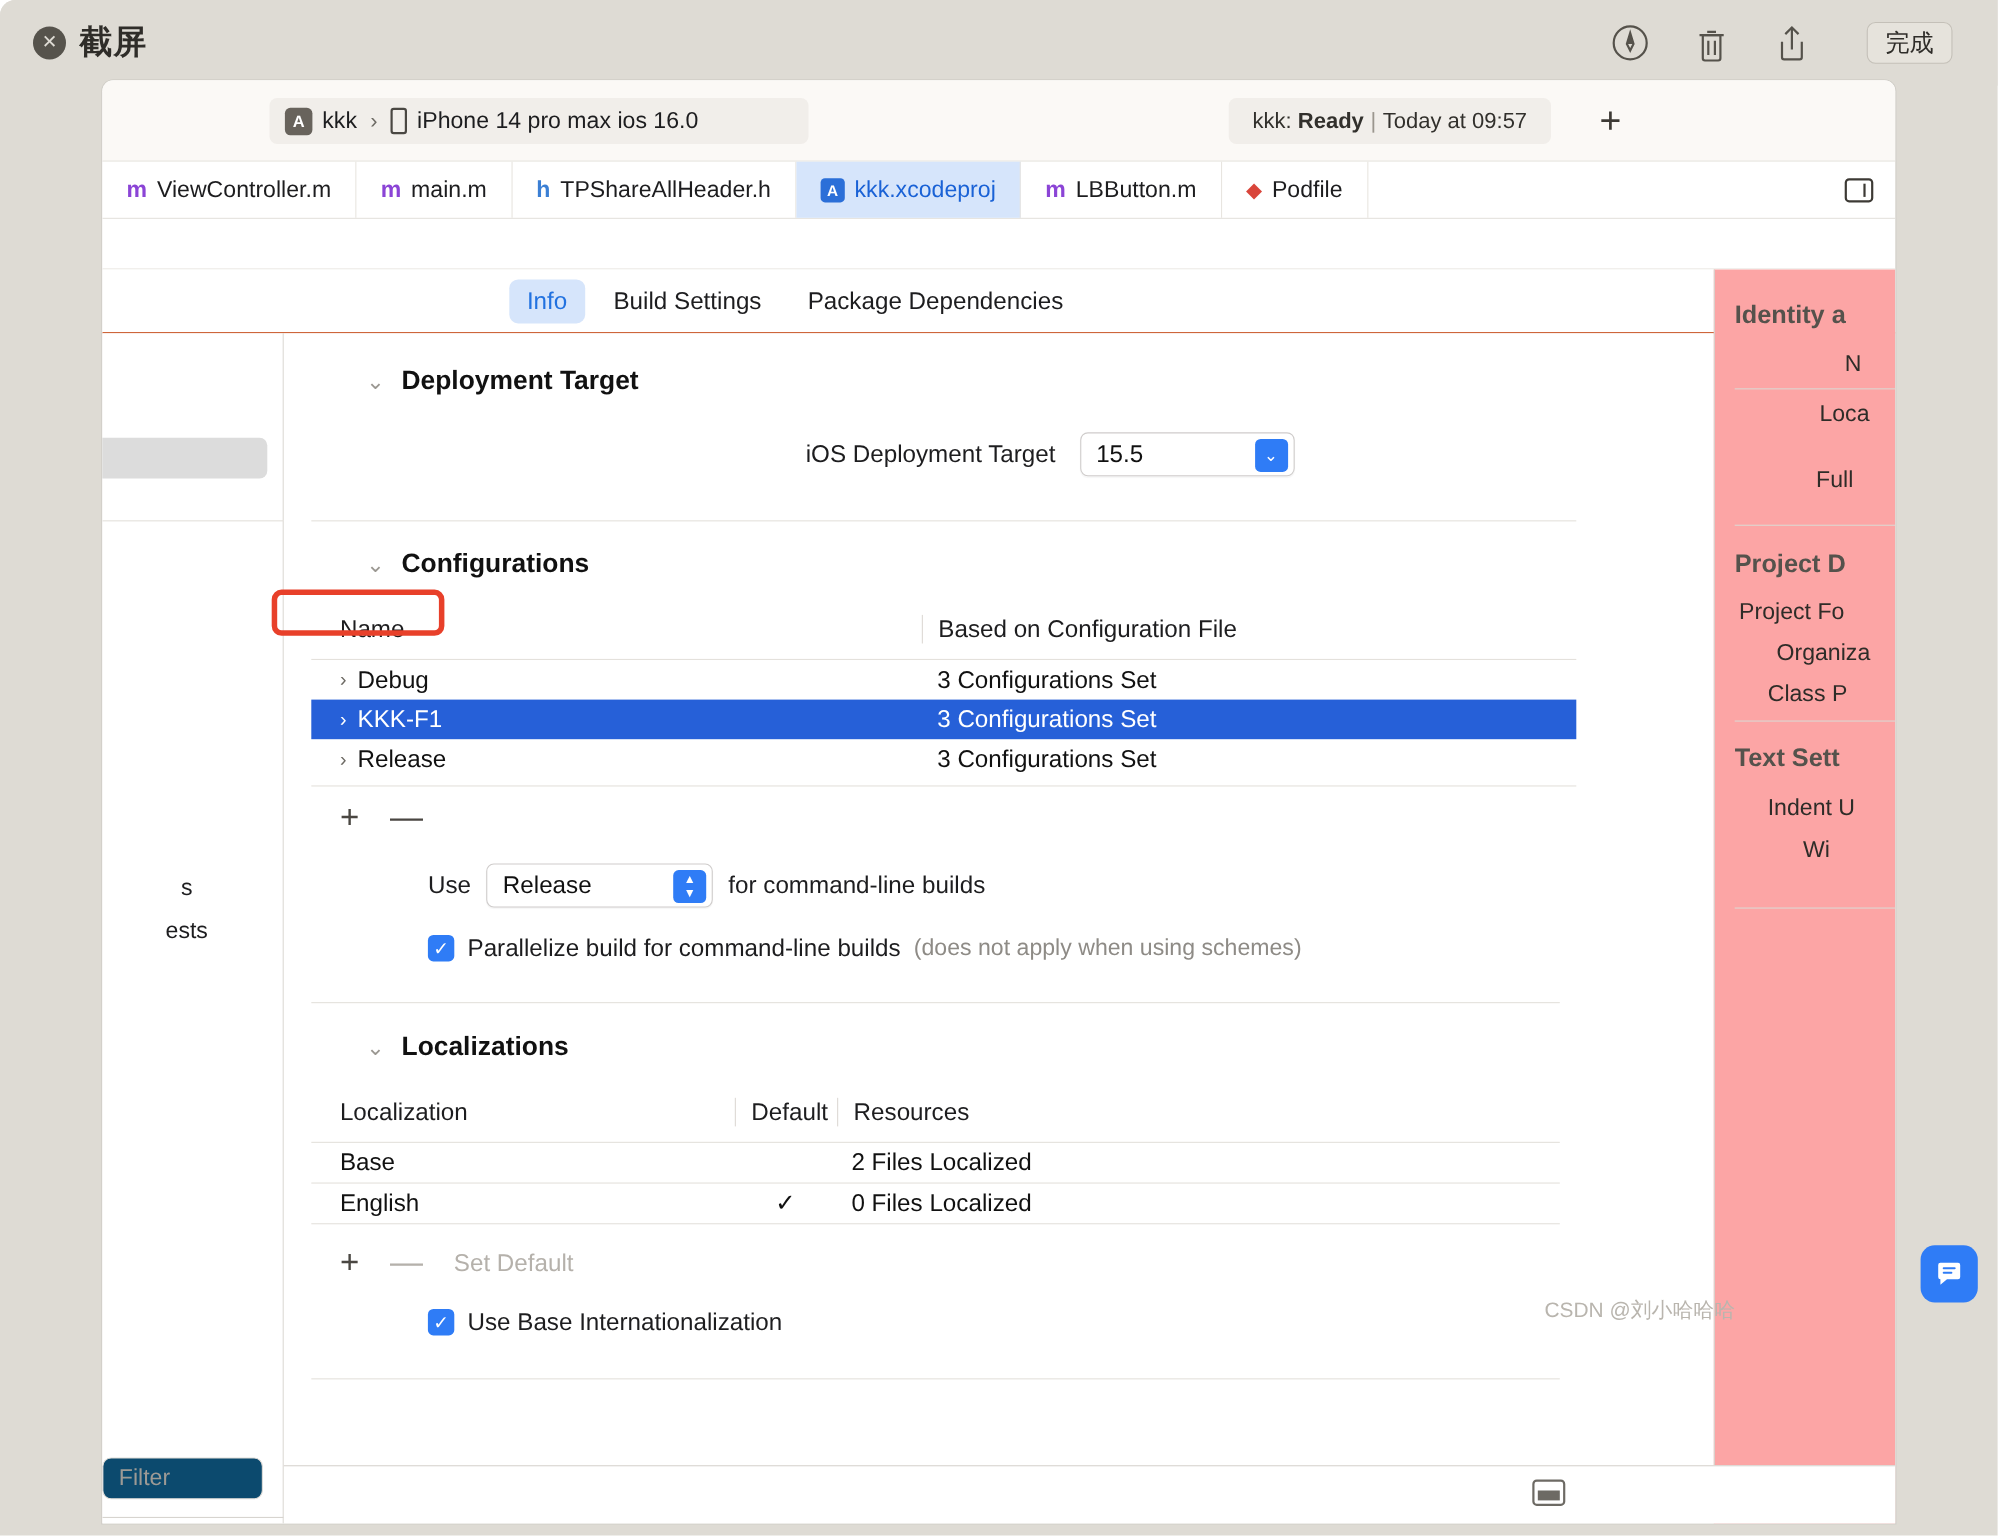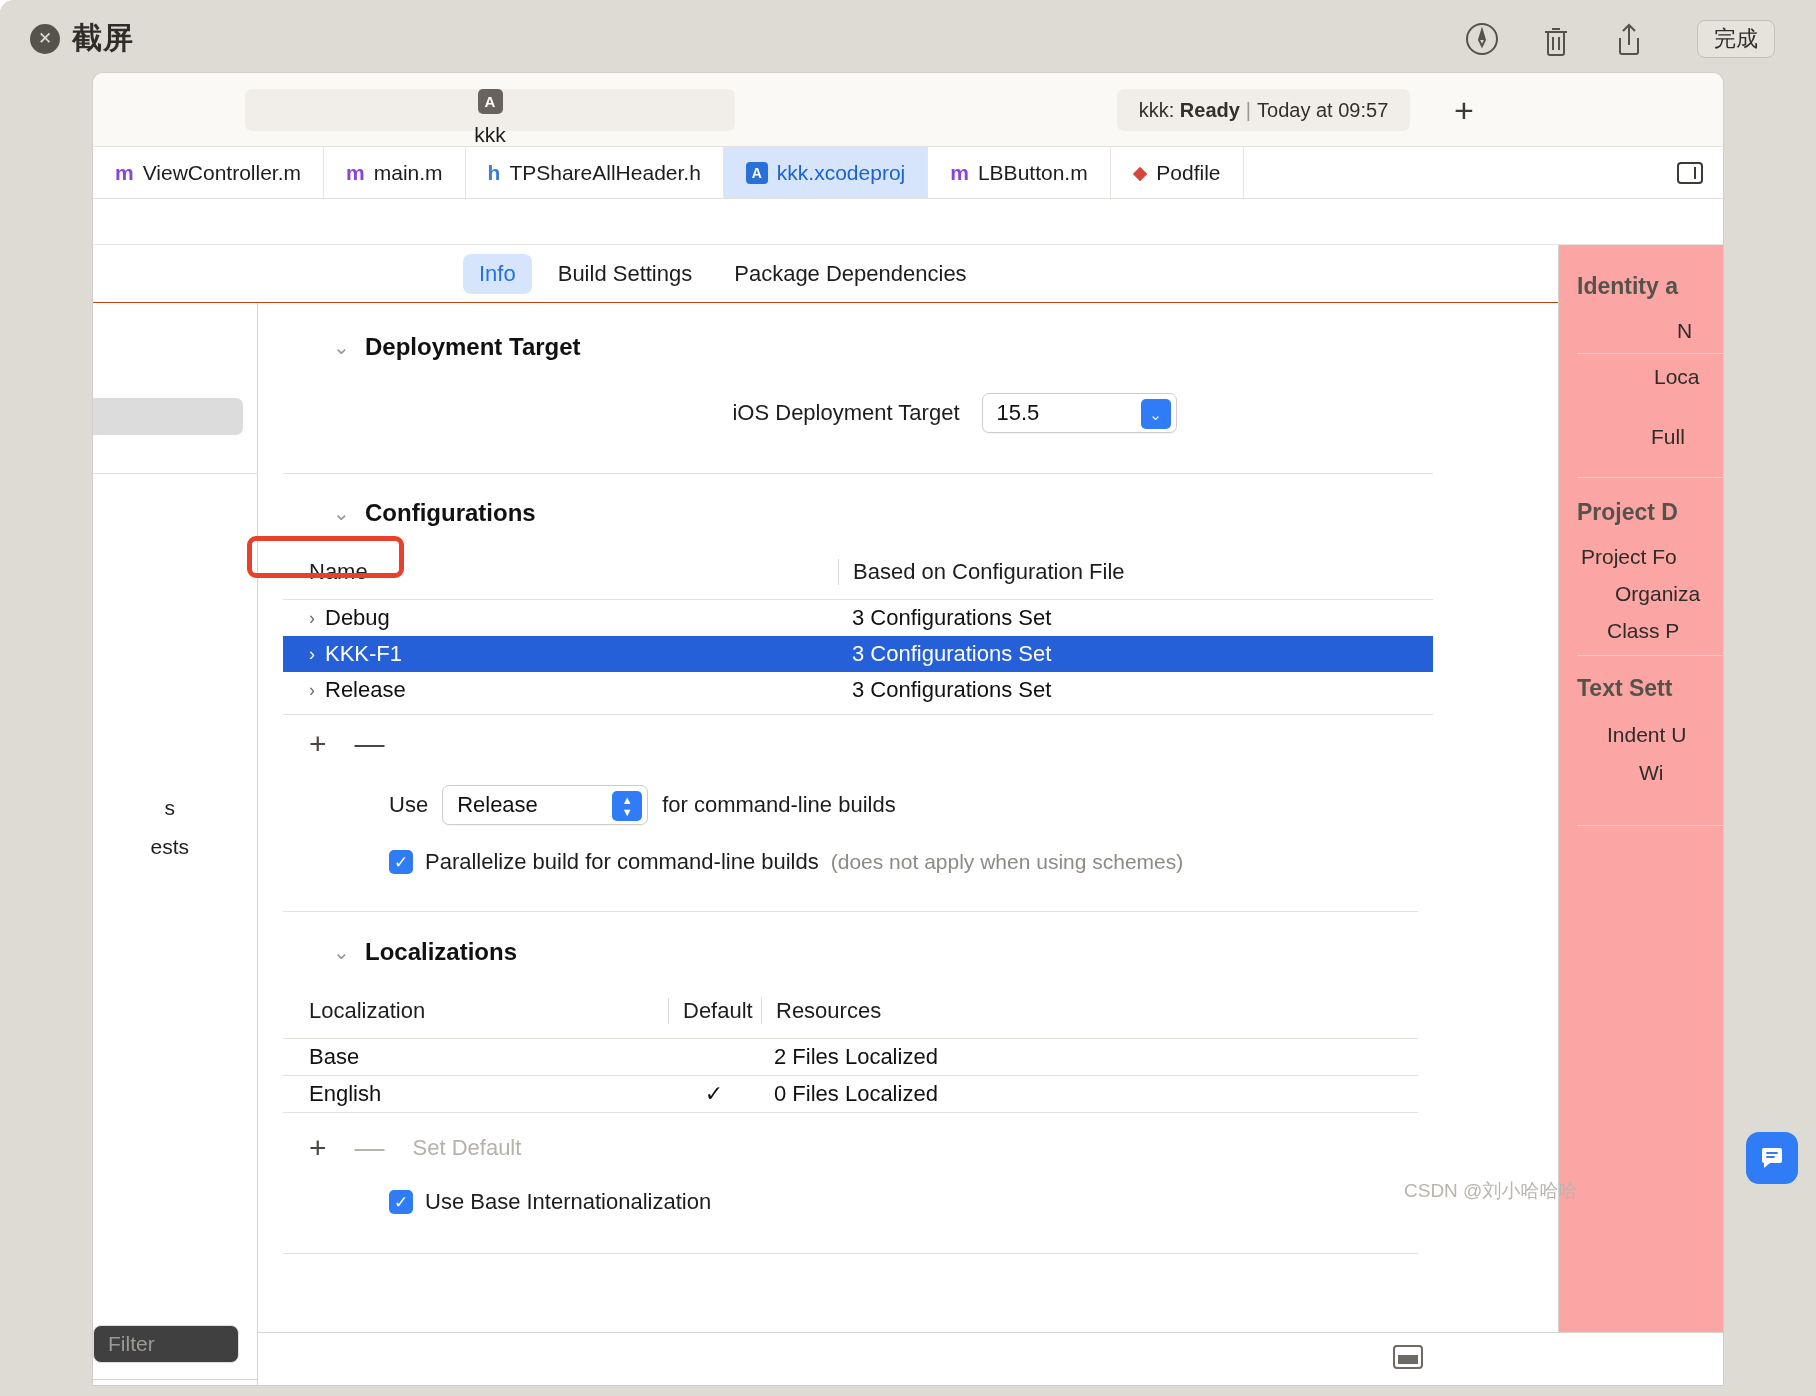--- a/index.html
+++ b/index.html
@@ -69,21 +69,20 @@
     width: 1630px; height: 74px;
     background: #fbf9f6;
     border-bottom: 1px solid #e3e0db;
   }
   #run-dest-pill {
     position: absolute; left: 152px; top: 16px;
     width: 490px; height: 42px;
     background: #f1eeea; border-radius: 7px;
     display: flex; align-items: center; padding: 0 14px; gap: 9px;
     cursor: pointer;
-    flex-direction: column;
   }
   .appicon {
     width: 25px; height: 25px; border-radius: 5px;
     background: #68635c; position: relative; flex: none;
   }
   .appicon::after {
     content: "A"; position: absolute; left: 0; top: 0;
     width: 25px; height: 25px; line-height: 25px; text-align: center;
     color: #fff; font-size: 15px; font-weight: 600;
   }
@@ -185,21 +184,21 @@
     background: #e3e0db;
   }
   .nav-clip-text {
     position: absolute; font-size: 21px; color: #1d1d1f; right: 82px;
   }
   #nav-text-1 { top: 493px; }
   #nav-text-2 { top: 532px; right: 68px; }
   #filter-field {
     position: absolute; left: 0px; top: 1022px;
     width: 146px; height: 38px;
-    background: #404040; border: 1px solid #e0ddd8; border-radius: 8px;
+    background: #0c4a6e; border: 1px solid #e0ddd8; border-radius: 8px;
     color: #9d9a95; font-size: 21px; line-height: 36px; padding-left: 14px;
   }
   #nav-bottom-divider {
     position: absolute; left: 0; top: 1076px; width: 165px; height: 1px;
     background: #d7d4cf;
   }
 
   
   #editor {
     position: absolute; left: 165px; top: 230px;

